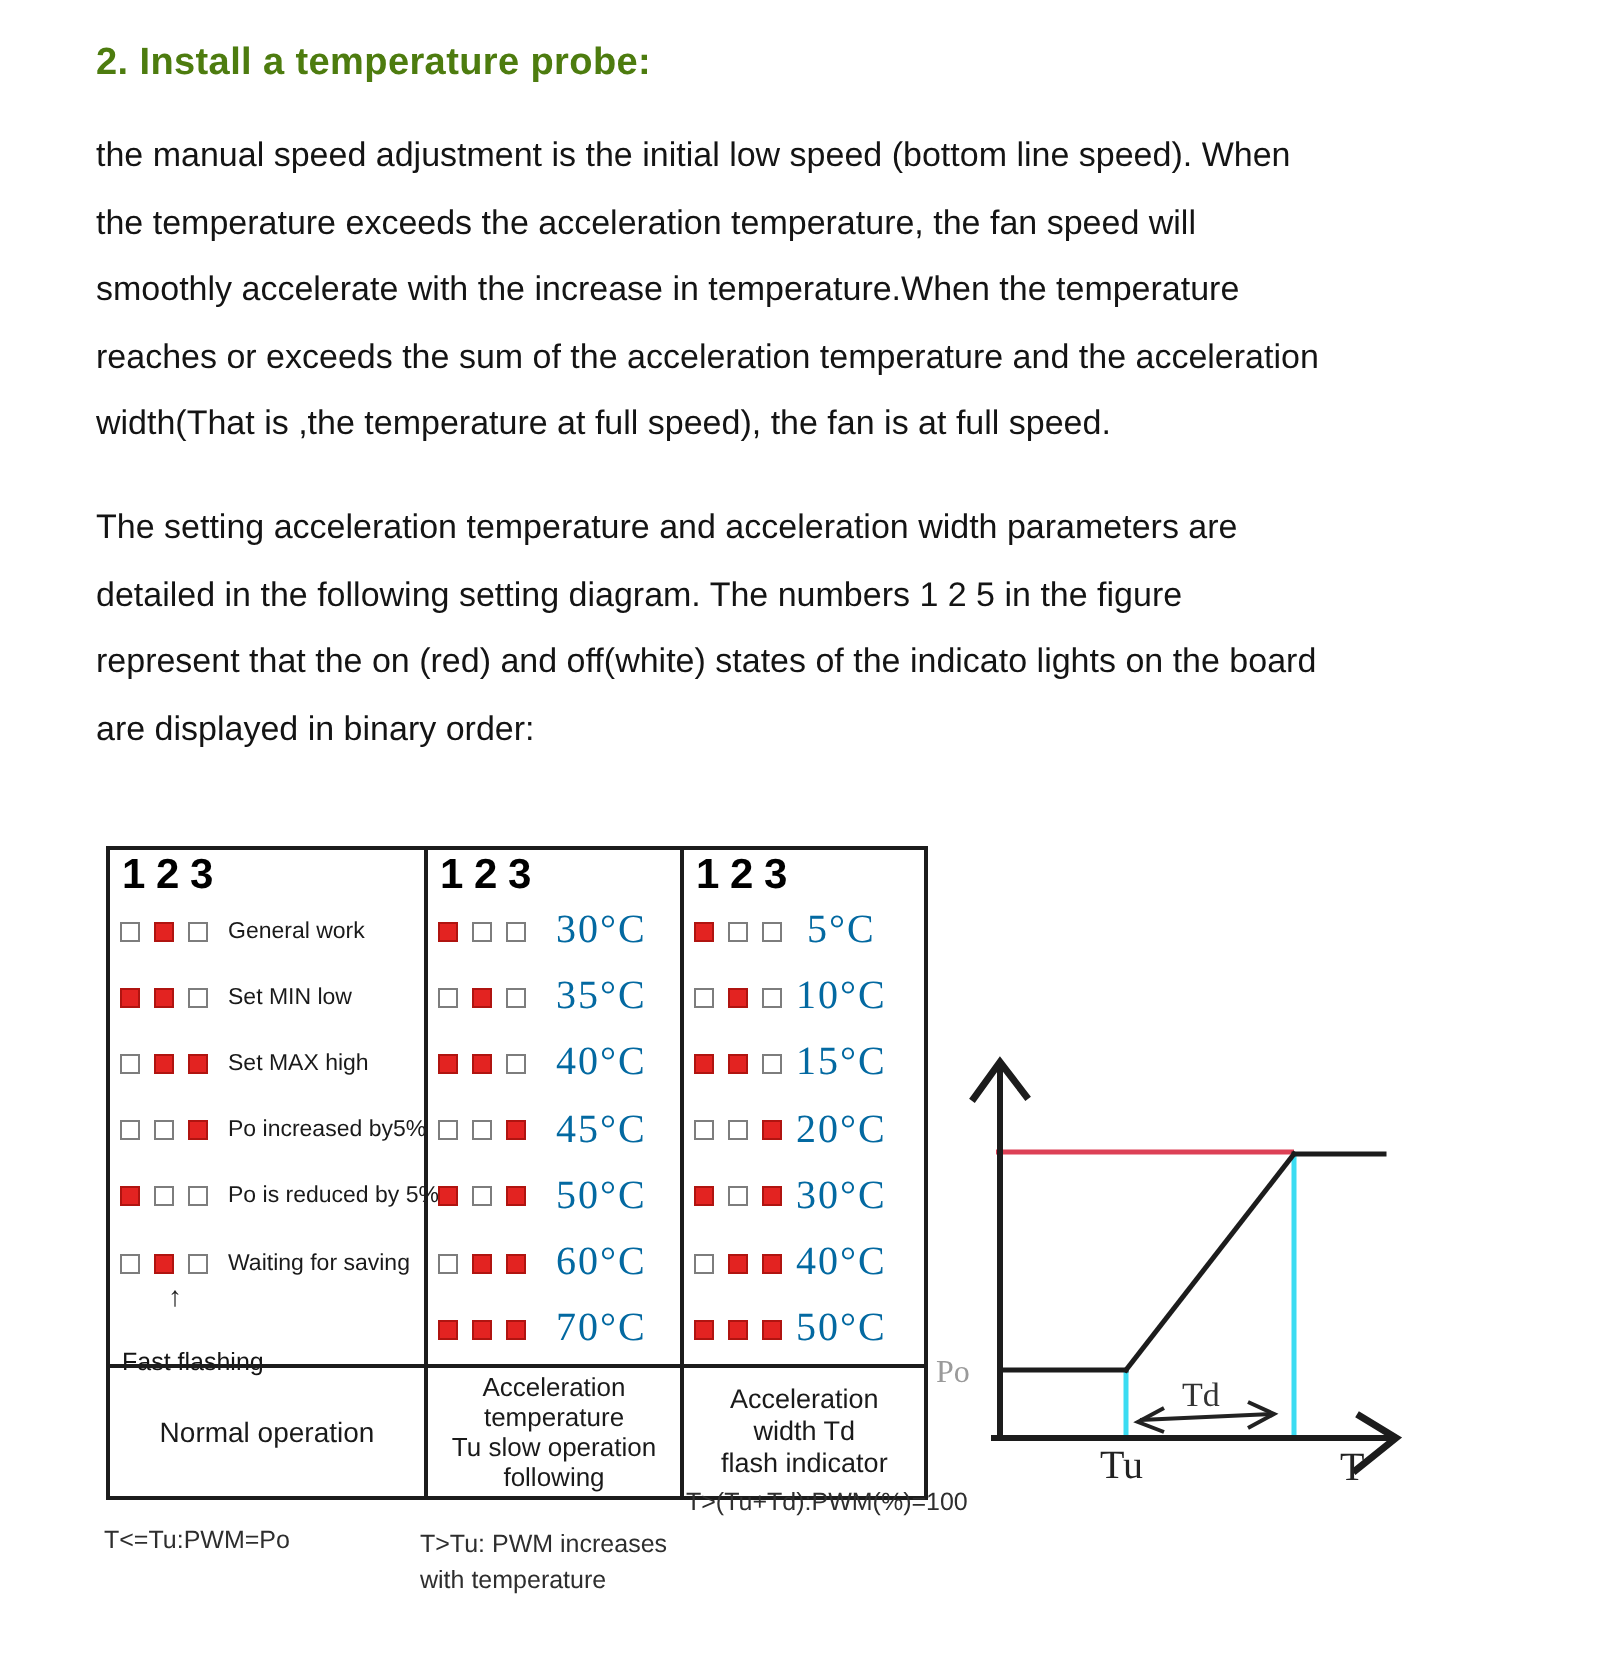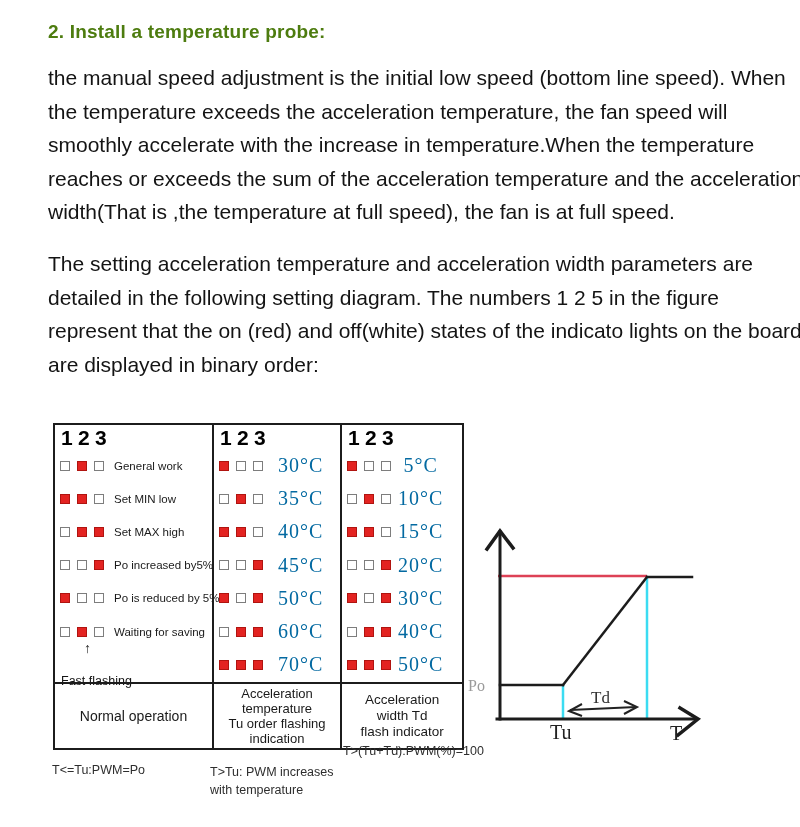--- a/index.html
+++ b/index.html
@@ -5,21 +5,21 @@
   * { margin:0; padding:0; box-sizing:border-box; }
   html,body { background:#fff; }
   body {
     width:800px; height:827px; position:relative; overflow:hidden;
     font-family:"Liberation Sans", sans-serif; color:#111;
   }
   .heading {
     position:absolute; left:48px; top:21px;
     font-size:19px; font-weight:bold; letter-spacing:.2px; color:#4d7c0f;
   }
-  .para { position:absolute; left:48px; width:740px; font-size:21px; color:#141414; }
+  .para { position:absolute; left:48px; width:740px; font-size:17px; color:#141414; }
   .para .line { line-height:33.6px; white-space:nowrap; }
   #para1 { top:61px; }
   #para2 { top:247px; }
 
   
   .sheet-table {
     position:absolute; left:53px; top:423px; width:411px; height:327px;
     border:2px solid #1c1c1c;
     display:grid;
     grid-template-columns:157px 128px 1fr;
@@ -242,22 +242,22 @@
         </div>
       </div>
   </div>
 
   <div class="cell cap cap1">
     <div>Normal operation</div>
   </div>
   <div class="cell cap cap2 vline">
     <div>Acceleration</div>
     <div>temperature</div>
-    <div>Tu order flashing</div>
-    <div>indication</div>
+    <div>Tu slow operation</div>
+    <div>following</div>
   </div>
   <div class="cell cap cap3 vline">
     <div>Acceleration</div>
     <div>width Td</div>
     <div>flash indicator</div>
   </div>
 </div>
 
 <div class="formula" id="f1">T&lt;=Tu:PWM=Po</div>
 <div class="formula" id="f2">

